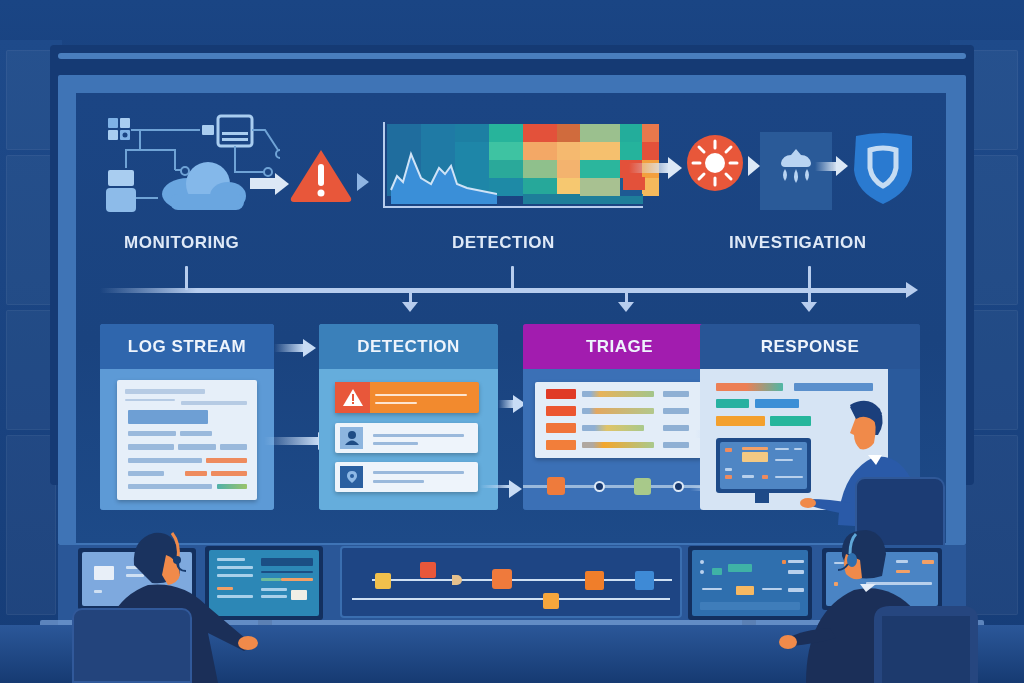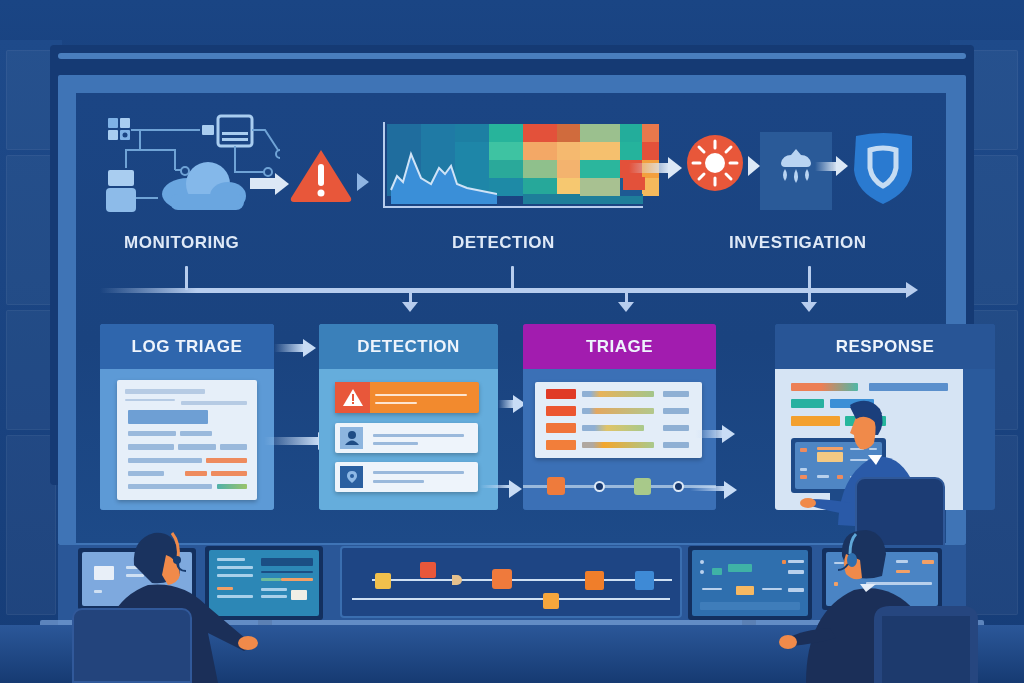--- a/index.html
+++ b/index.html
@@ -202,21 +202,21 @@
   <div class="tick" style="left:511px;top:266px;height:24px"></div>
   <div class="tick" style="left:808px;top:266px;height:24px"></div>
   <div class="tick" style="left:409px;top:290px;height:14px"></div>
   <div class="arrow-head-d" style="left:402px;top:302px"></div>
   <div class="tick" style="left:625px;top:290px;height:14px"></div>
   <div class="arrow-head-d" style="left:618px;top:302px"></div>
   <div class="tick" style="left:808px;top:290px;height:14px"></div>
   <div class="arrow-head-d" style="left:801px;top:302px"></div>
 
   <div class="panel" style="left:100px;top:324px;width:174px;height:186px;background:#3c78be">
-    <div class="panel-head" style="background:#2f66ad">LOG TRIAGE</div>
+    <div class="panel-head" style="background:#2f66ad">LOG STREAM</div>
     <div class="abs" style="left:0;top:45px;width:174px;height:141px;background:#5d9ad6"></div>
     <div class="card" style="left:17px;top:56px;width:140px;height:120px;background:#e6eff9">
       <div class="bar" style="left:8px;top:9px;width:80px;height:5px;background:#b6cbe4"></div>
       <div class="bar" style="left:8px;top:19px;width:50px;height:2px;background:#b6cbe4"></div>
       <div class="bar" style="left:64px;top:21px;width:66px;height:4px;background:#b6cbe4"></div>
       <div class="bar" style="left:11px;top:30px;width:80px;height:14px;background:#6e9fd4"></div>
       <div class="bar" style="left:11px;top:51px;width:48px;height:5px;background:#9ab9dc"></div>
       <div class="bar" style="left:63px;top:51px;width:32px;height:5px;background:#9ab9dc"></div>
       <div class="bar" style="left:11px;top:64px;width:46px;height:6px;background:#9ab9dc"></div>
       <div class="bar" style="left:61px;top:64px;width:38px;height:6px;background:#9ab9dc"></div>
@@ -299,21 +299,21 @@
     <div class="abs" style="left:0;top:161px;width:193px;height:3px;background:#9ab9dc"></div>
     <div class="abs" style="left:24px;top:153px;width:18px;height:18px;background:#ee7b3c;border-radius:3px"></div>
     <div class="abs" style="left:71px;top:157px;width:11px;height:11px;background:#17386d;border:2px solid #dce8f6;border-radius:50%"></div>
     <div class="abs" style="left:111px;top:154px;width:17px;height:17px;background:#a8c98a;border-radius:3px"></div>
     <div class="abs" style="left:150px;top:157px;width:11px;height:11px;background:#17386d;border:2px solid #dce8f6;border-radius:50%"></div>
   </div>
   <div class="flow-arrow" style="left:480px;top:485px;width:30px;height:3px"></div>
   <div class="flow-arrow" style="left:690px;top:486px;width:35px;height:5px"></div>
   <div class="flow-arrow" style="left:695px;top:430px;width:28px"></div>
 
-  <div class="panel" style="left:775px;top:324px;width:220px;height:186px;background:#2a5a9c">
+  <div class="panel" style="left:700px;top:324px;width:220px;height:186px;background:#2a5a9c">
     <div class="panel-head" style="background:#285596">RESPONSE</div>
     <div class="abs" style="left:0;top:45px;width:188px;height:141px;background:#d6e4f4"></div>
     <div class="bar" style="left:16px;top:59px;width:67px;height:8px;background:linear-gradient(90deg,#ec7f55 0%,#ec7f55 45%,#4fb7a6 100%)"></div>
     <div class="bar" style="left:94px;top:59px;width:79px;height:8px;background:#5a8fcc"></div>
     <div class="bar" style="left:16px;top:75px;width:33px;height:9px;background:#27b1a0"></div>
     <div class="bar" style="left:55px;top:75px;width:44px;height:9px;background:#3b8fd6"></div>
     <div class="bar" style="left:16px;top:92px;width:49px;height:10px;background:#f3a02e"></div>
     <div class="bar" style="left:70px;top:92px;width:41px;height:10px;background:#26b69c"></div>
 
     <div class="monitor" style="left:16px;top:114px;width:95px;height:55px;background:#1e4a88">

